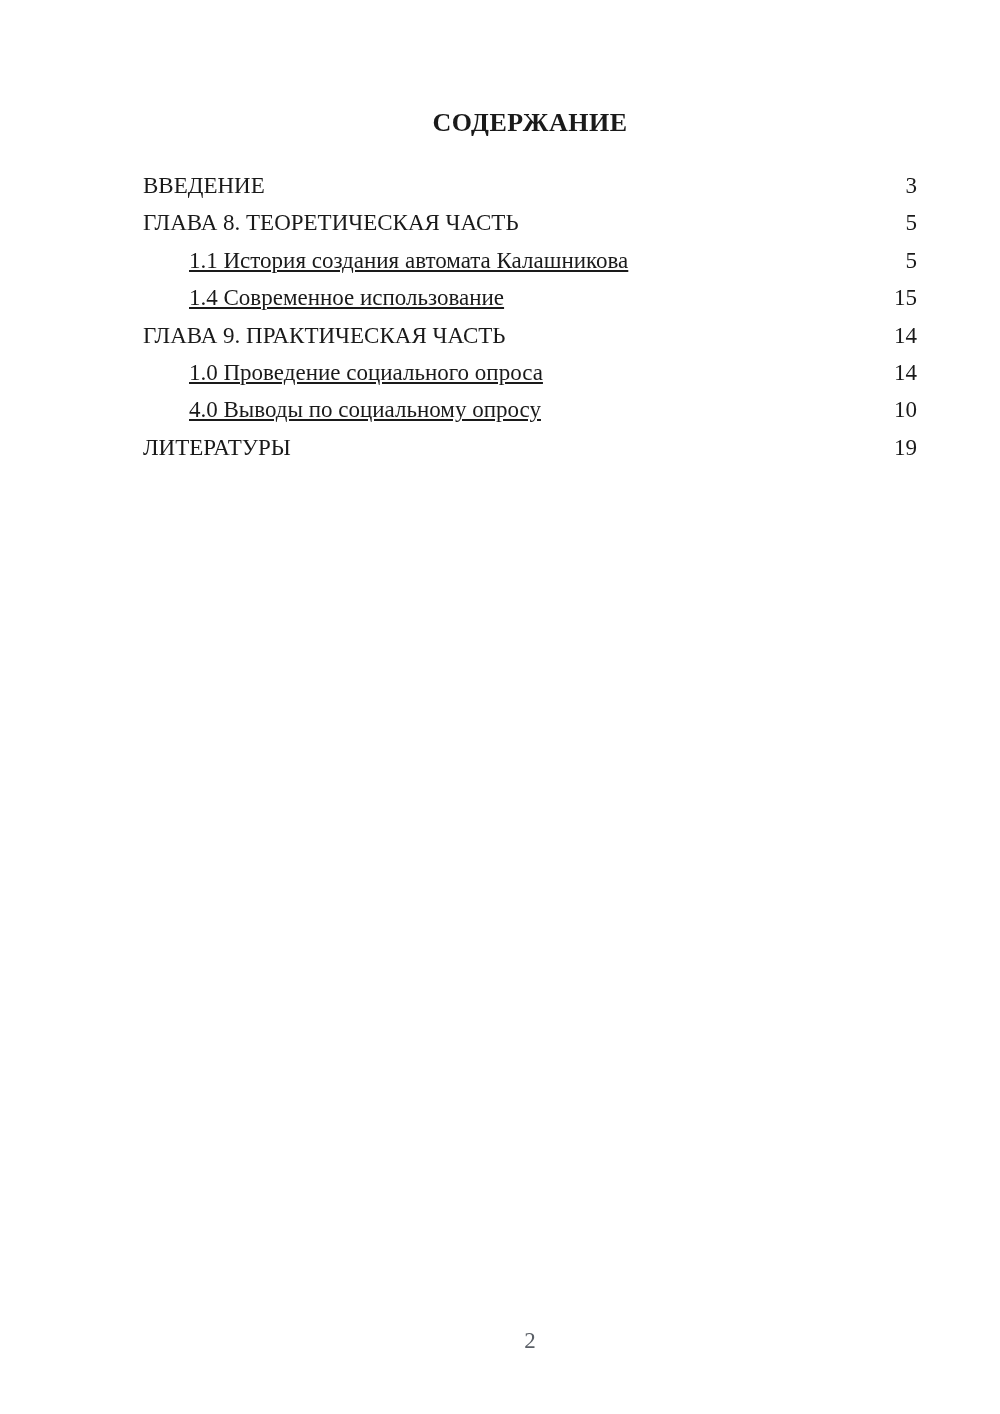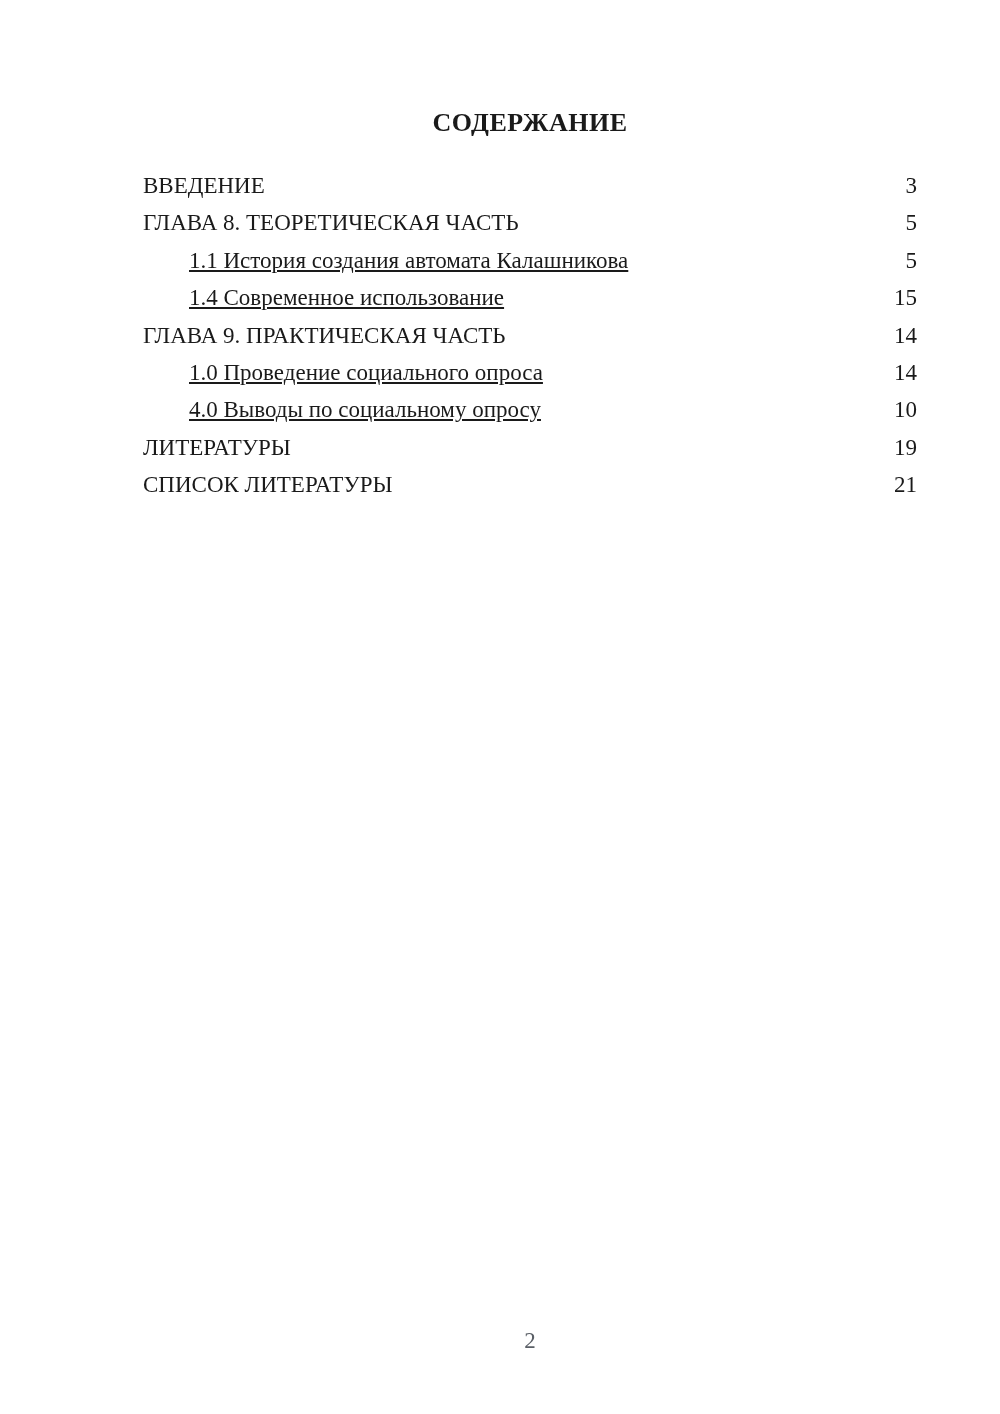--- a/index.html
+++ b/index.html
@@ -97,21 +97,17 @@
     <span class="pagenum">14</span>
   </div>
       <div class="toc-row level-1">
     <span class="label">4.0 Выводы по социальному опросу</span>
     <span class="pagenum">10</span>
   </div>
       <div class="toc-row level-0">
     <span class="label">ЛИТЕРАТУРЫ</span>
     <span class="pagenum">19</span>
   </div>
-      <div class="toc-row level-0">
-    <span class="label">СПИСОК ЛИТЕРАТУРЫ</span>
-    <span class="pagenum">21</span>
-  </div>
     </div>
 
   <div class="footer-pagenum">2</div>
 
 </div>
 
 </body></html>

